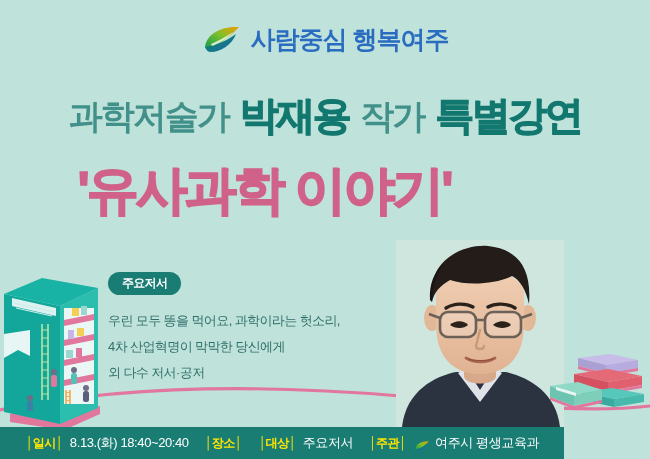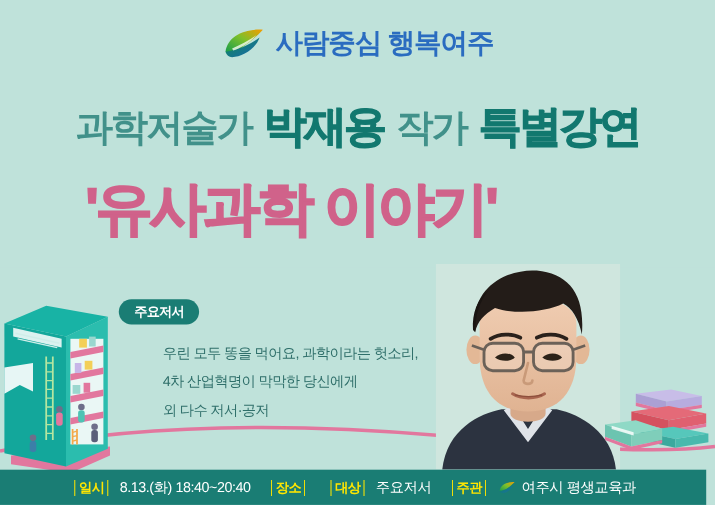--- a/index.html
+++ b/index.html
@@ -60,56 +60,56 @@
 
   
   #works{
     position:absolute;left:108px;top:272px;width:300px;
   }
   #works-badge{
     display:inline-block;background:#1a7d74;color:#ffffff;
     font-size:12px;font-weight:bold;letter-spacing:-.7px;
     padding:5px 14px 6px;border-radius:14px;line-height:1;
   }
-  #works-list{margin-top:13px;margin-left:40px;}
+  #works-list{margin-top:13px;}
   .work-line{
     font-size:13px;color:#2f6f6a;letter-spacing:-.6px;
     line-height:26px;white-space:nowrap;font-weight:500;
   }
 
   
   #book-art{position:absolute;left:2px;top:272px;width:100px;height:160px;}
 
   
   #book-stack{position:absolute;left:548px;top:352px;width:100px;height:62px;}
 
   
   #speaker{
     position:absolute;left:396px;top:240px;width:168px;height:187px;
     overflow:hidden;
   }
   #speaker svg{display:block;}
 
   
   #infobar{
-    position:absolute;left:0;bottom:0;width:642px;height:32px;
+    position:absolute;left:0;bottom:0;width:564px;height:32px;
     background:#1a7d74;
     display:flex;align-items:center;justify-content:center;
     gap:0px;white-space:nowrap;
   }
   .ib-label{
     color:#ffe600;font-size:12px;font-weight:bold;letter-spacing:-.5px;
     padding:0 4px;
   }
   .ib-value{
     color:#ffffff;font-size:13px;letter-spacing:-.4px;padding:0 3px;
   }
   .ib-gap{width:9px;display:inline-block;}
   #ib-mark{width:16px;height:12px;margin:0 2px 0 4px;vertical-align:-1px;}
-  #ib-host{display:flex;align-items:center;}
+  #ib-host{display:flex;align-items:flex-end;}
 </style>
 </head>
 <body>
 
 <div id="poster">
 
   <div id="brand">
     <svg id="brand-mark" viewBox="0 0 40 30">
       <defs>
         <linearGradient id="lg1" x1="0" y1="1" x2="1" y2="0">

